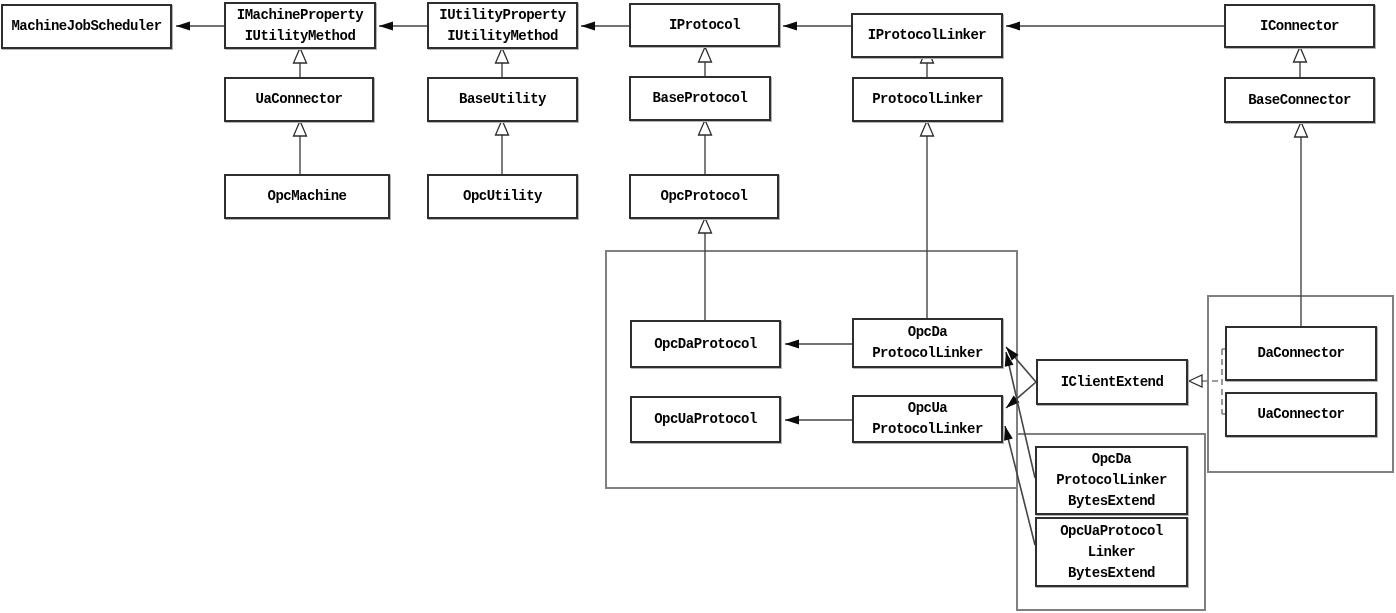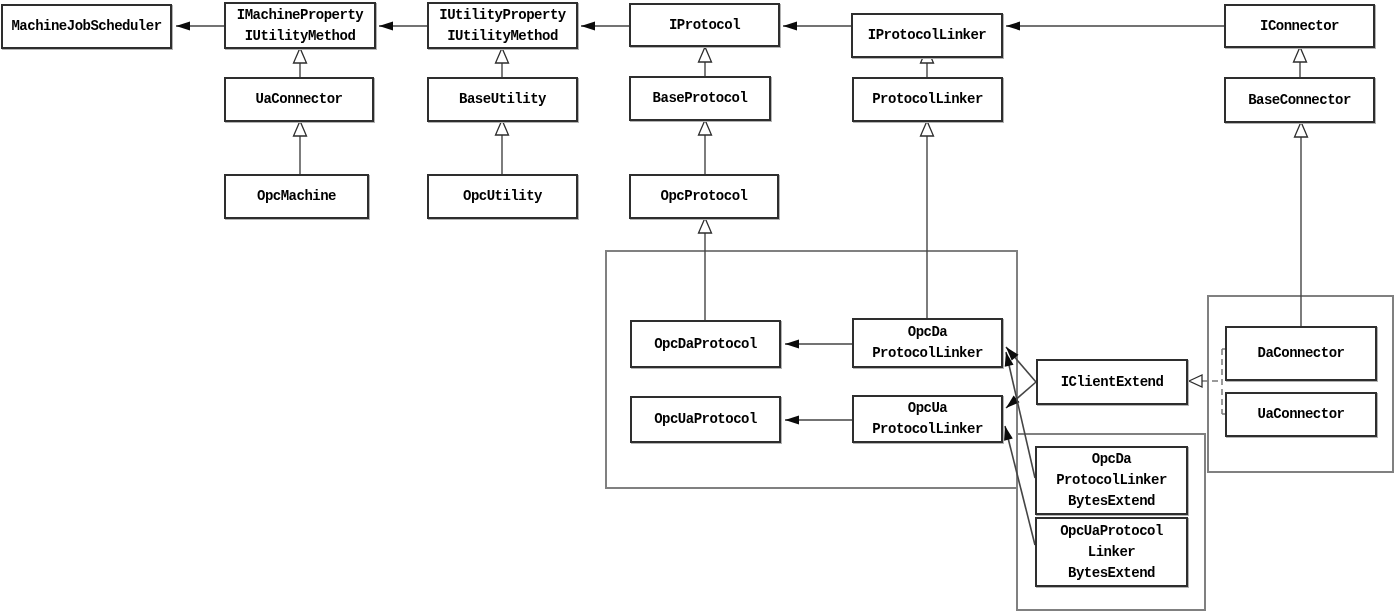--- a/index.html
+++ b/index.html
@@ -109,21 +109,21 @@
   <div class="node" style="left:224px;top:77px;width:150px;height:45px">UaConnector</div>
 
   <div class="node" style="left:427px;top:77px;width:151px;height:45px">BaseUtility</div>
 
   <div class="node" style="left:629px;top:76px;width:142px;height:45px">BaseProtocol</div>
 
   <div class="node" style="left:852px;top:77px;width:151px;height:45px">ProtocolLinker</div>
 
   <div class="node" style="left:1224px;top:77px;width:151px;height:46px">BaseConnector</div>
 
-  <div class="node" style="left:224px;top:174px;width:145px;height:45px">OpcMachine</div>
+  <div class="node" style="left:224px;top:174px;width:166px;height:45px">OpcMachine</div>
 
   <div class="node" style="left:427px;top:174px;width:151px;height:45px">OpcUtility</div>
 
   <div class="node" style="left:629px;top:174px;width:150px;height:45px">OpcProtocol</div>
 
   <div class="node" style="left:630px;top:320px;width:151px;height:48px">OpcDaProtocol</div>
 
   <div class="node" style="left:630px;top:396px;width:151px;height:47px">OpcUaProtocol</div>
 
   <div class="node" style="left:852px;top:318px;width:151px;height:50px">OpcDa

